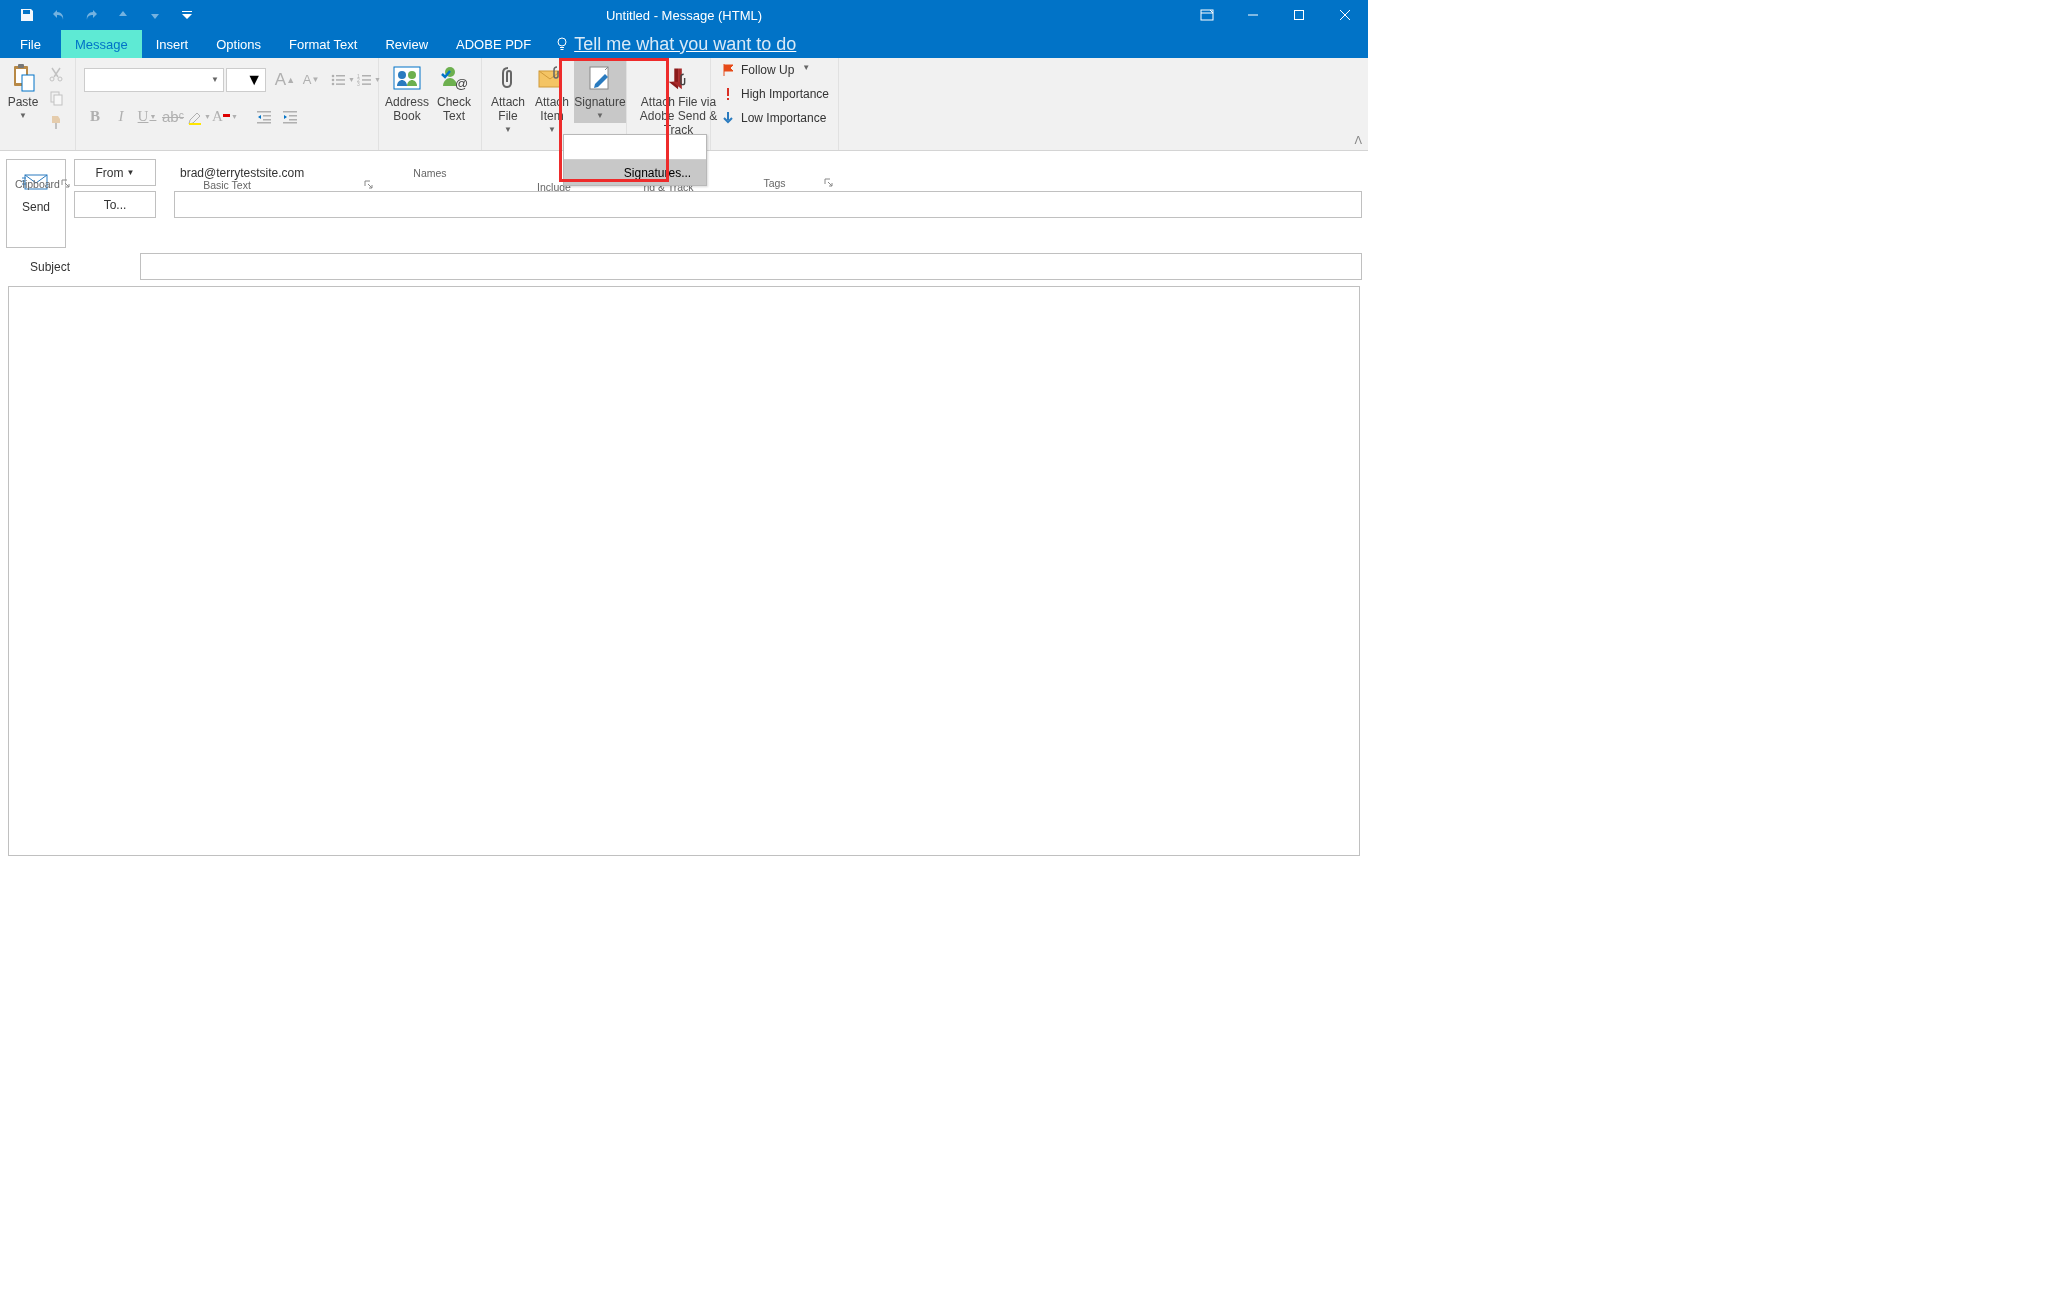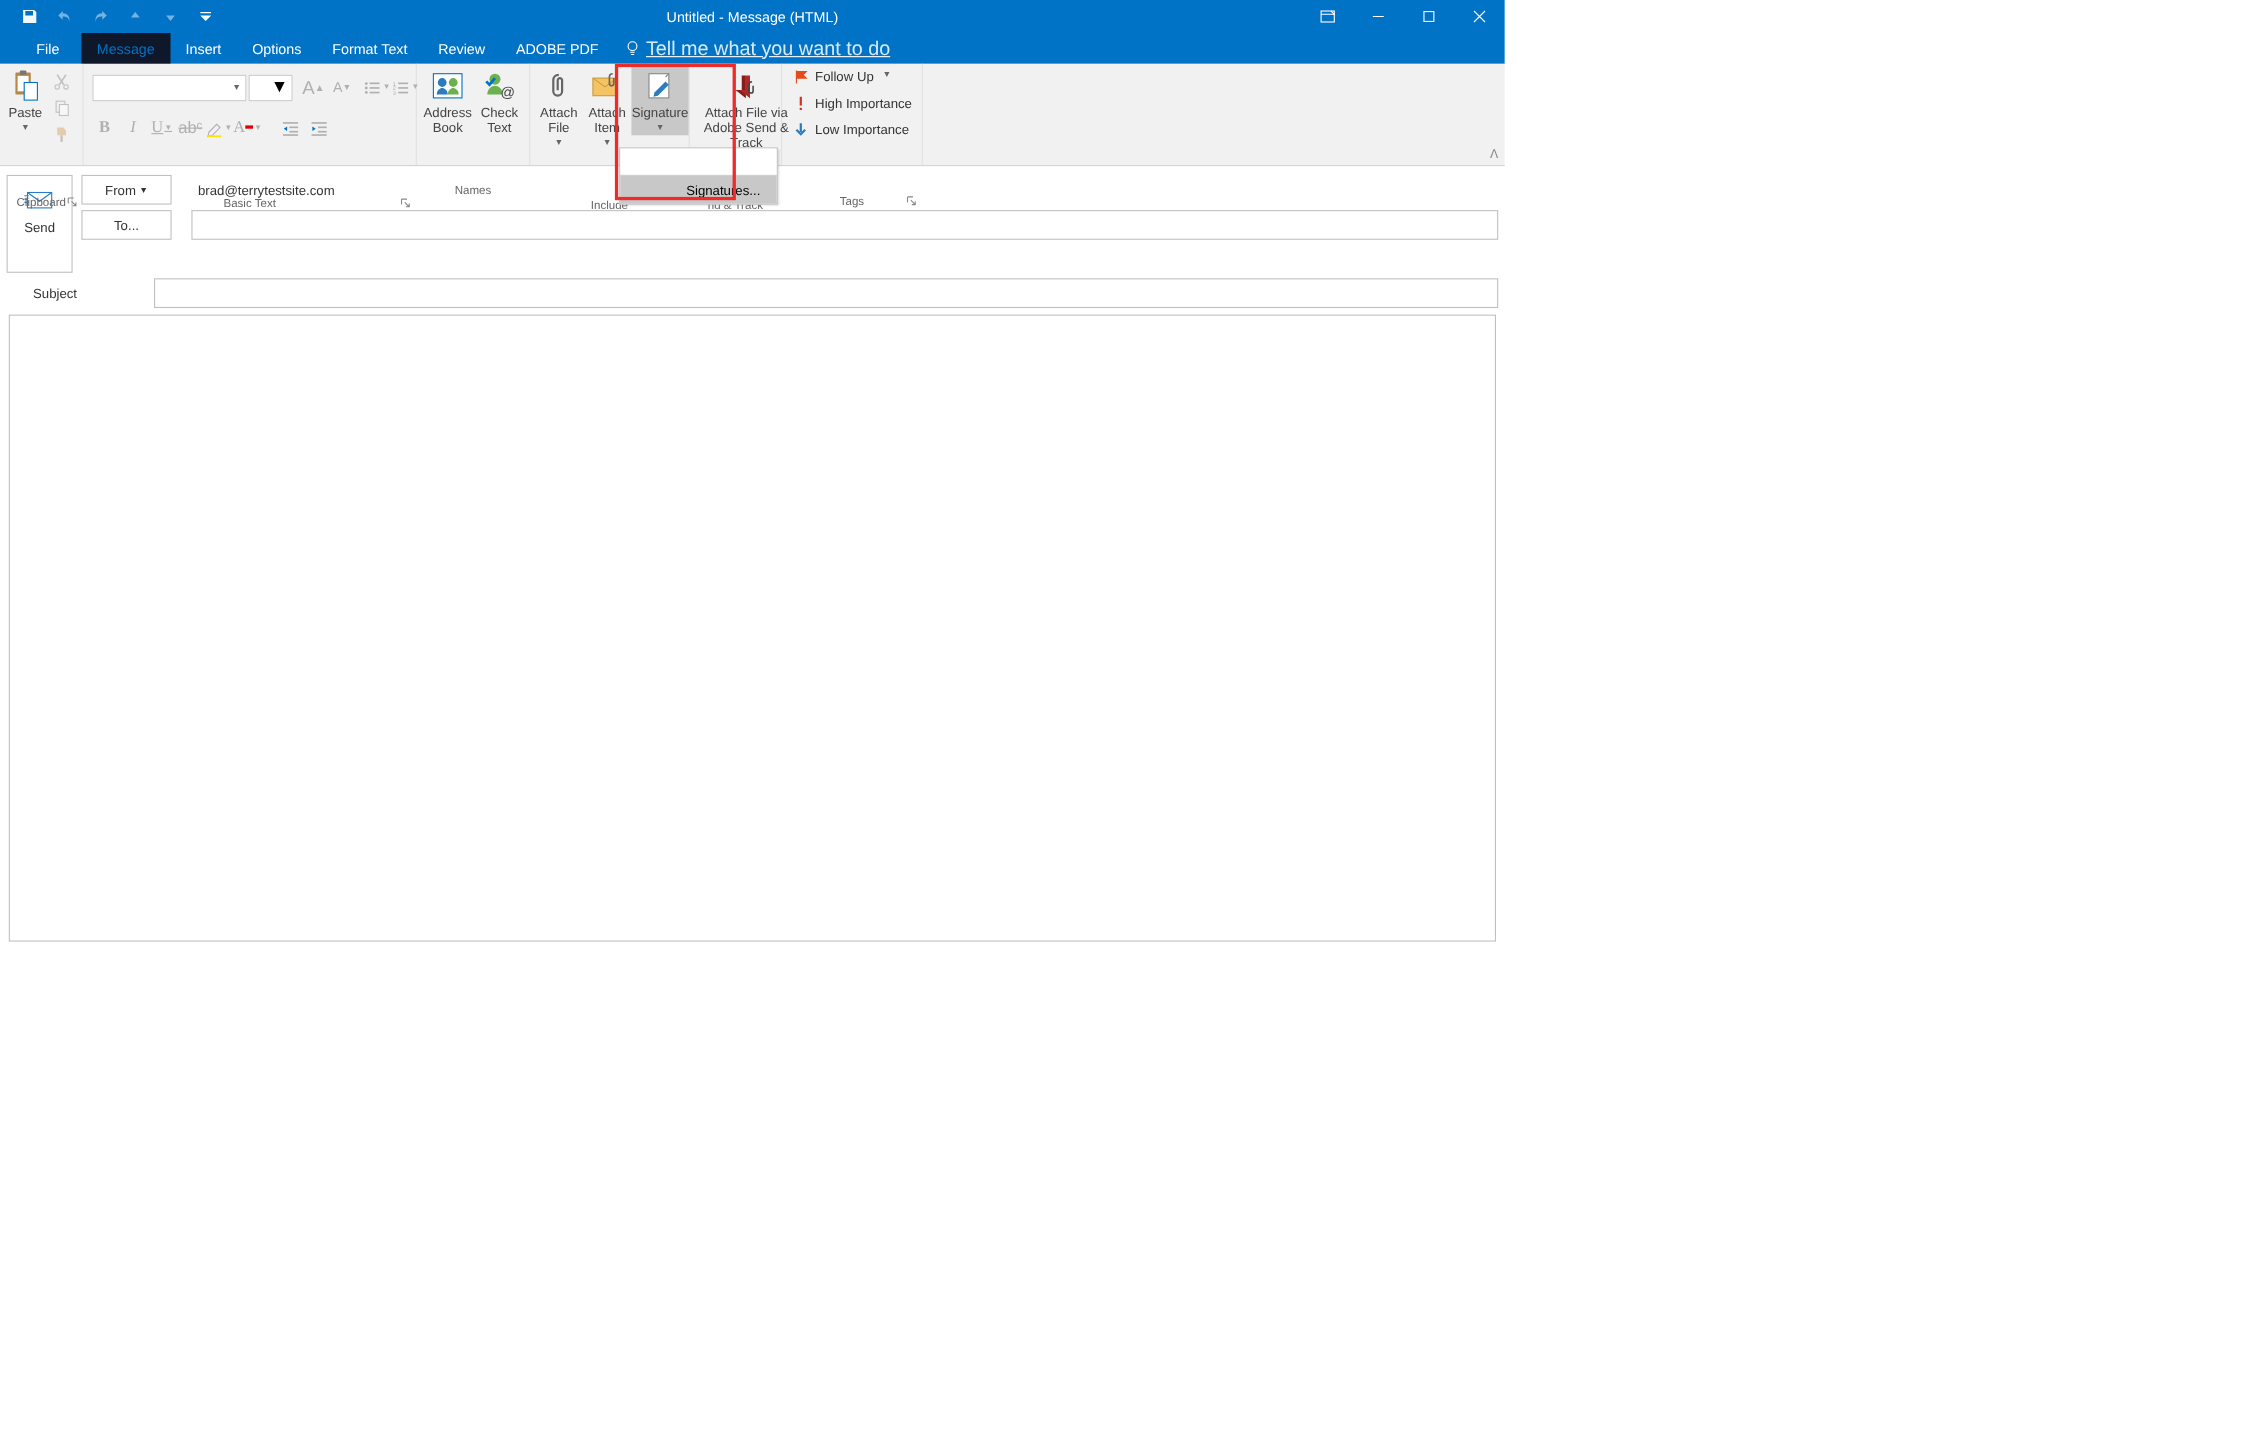--- a/index.html
+++ b/index.html
@@ -11,24 +11,24 @@
 .qat-btn { width: 30px; height: 30px; display: flex; align-items: center; justify-content: center; cursor: pointer; }
 .qat-btn svg { fill: #fff; opacity: 0.95; }
 .qat-btn.dim svg { opacity: 0.45; }
 .qat-more { margin-left: 6px; width: 18px; height: 30px; display:flex; align-items:center; justify-content:center; cursor:pointer;}
 .title-text { position: absolute; left: 50%; transform: translateX(-50%); font-size: 13px; }
 .win-controls { position: absolute; right: 0; top: 0; display: flex; }
 .win-btn { width: 46px; height: 30px; display:flex; align-items:center; justify-content:center; cursor:pointer; }
 .win-btn svg { stroke:#fff; fill:none; stroke-width:1; }
 
 
-.tab-row { background: #0173c7; height: 28px; display: flex; align-items: flex-end; padding-left: 13px; }
+.tab-row { background: #0173c7; height: 28px; display: flex; align-items: flex-end; padding-left: 0; }
 .tab { padding: 6px 14px 5px 14px; color: #fff; font-size: 13px; cursor: pointer; height: 28px; display:flex; align-items:center; }
 .tab.file { padding: 6px 20px; }
-.tab.active { background: #0f172a; color: #0173c7; }
+.tab.active { background: #5eead4; color: #0173c7; }
 .tell-me { display:flex; align-items:center; color:#fff; gap:5px; padding: 0 10px; height: 28px; }
 .tell-me input { background: transparent; border: none; color: #fff; outline: none; font-size: 18px; width: 260px; text-decoration: underline; }
 .tell-me input::placeholder { color: rgba(255,255,255,0.85); }
 .lightbulb { width:14px; height:14px; }
 
 
 .ribbon { background: #f1f1f1; height: 93px; border-bottom: 1px solid #d4d4d4; display:flex; position: relative; }
 .group { border-right: 1px solid #e1e1e1; display:flex; flex-direction:column; position: relative; }
 .group-body { flex: 1; display:flex; align-items: flex-start; padding: 2px 4px 0; }
 .group-label { height: 17px; font-size: 10.5px; color: #666; text-align:center; position: relative; display:flex; align-items:center; justify-content:center;margin-top:44px; }

